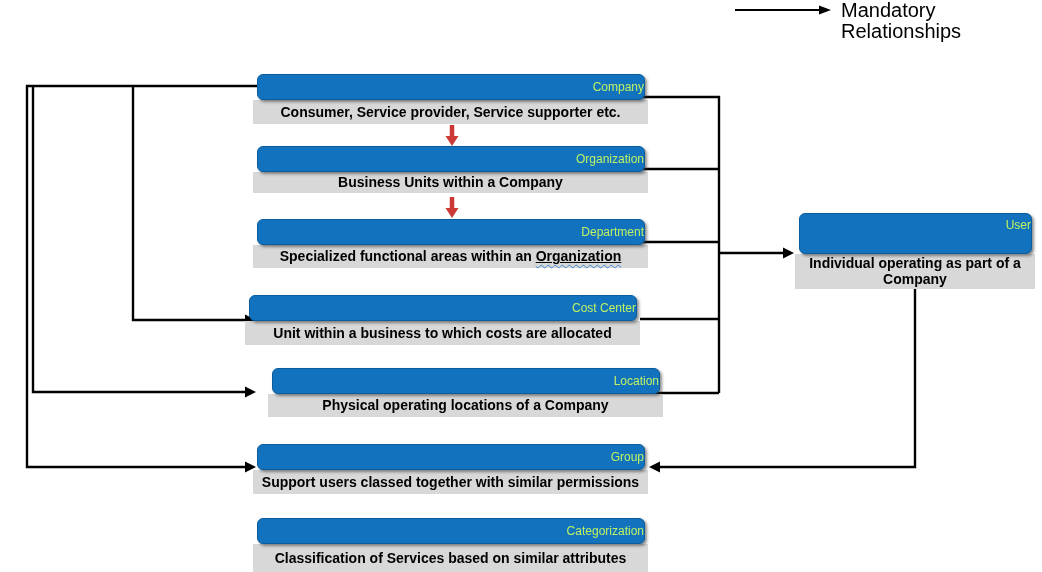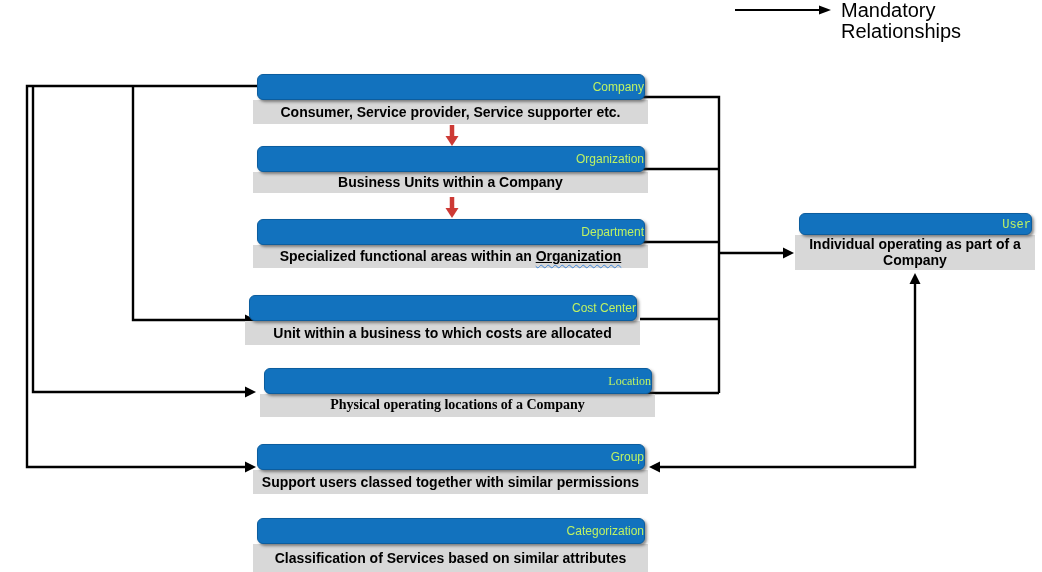--- a/index.html
+++ b/index.html
@@ -51,28 +51,28 @@
   }
   
   #e-company{left:253px;top:74px;width:395px;}
   #e-company .entity-desc{height:24px;}
   #e-organization{left:253px;top:146px;width:395px;}
   #e-organization .entity-desc{height:21px;}
   #e-department{left:253px;top:219px;width:395px;}
   #e-department .entity-desc{height:23px;}
   #e-cost-center{left:245px;top:295px;width:395px;}
   #e-cost-center .entity-desc{height:24px;}
-  #e-location{left:260px;top:368px;width:395px;font-family:Liberation Serif, serif;}
+  #e-location{left:268px;top:368px;width:395px;}
   #e-location .entity-desc{height:23px;}
   #e-group{left:253px;top:444px;width:395px;}
   #e-group .entity-desc{height:24px;}
   #e-categorization{left:253px;top:518px;width:395px;}
   #e-categorization .entity-desc{height:28px;}
   #e-user{left:795px;top:213px;width:240px;}
-  #e-user .entity-header{height:22px;line-height:23px;font-family:Liberation Mono, monospace;}
+  #e-user .entity-header{height:41px;line-height:23px;}
   #e-user .entity-desc{height:35px;padding:1px 14px 2px 14px;}
 </style>
 </head>
 <body>
 
 <div id="canvas">
 
   <svg id="connectors" width="1042" height="572" viewBox="0 0 1042 572">
 
     <path d="M260 86 H27 V467 H246 M33 86 V392 H246 M133 86 V320 H246" fill="none" stroke="#000000" stroke-width="2.4"></path>

